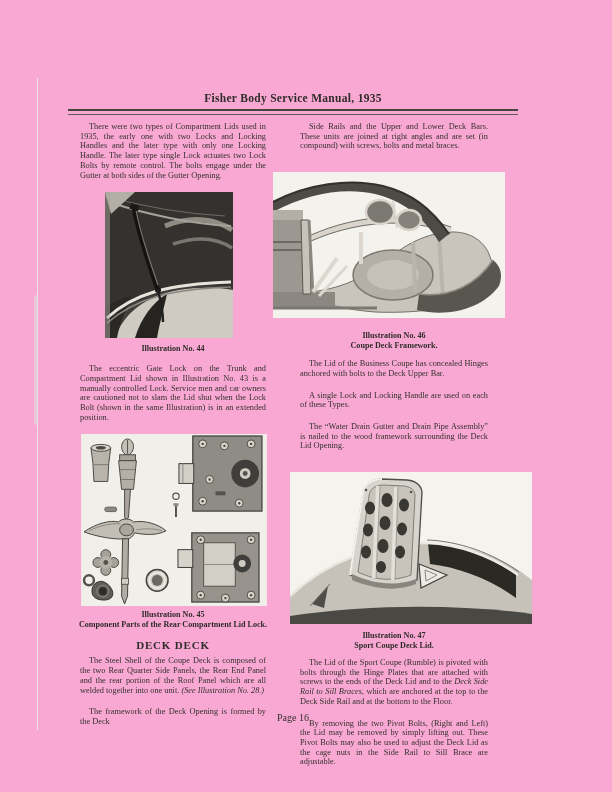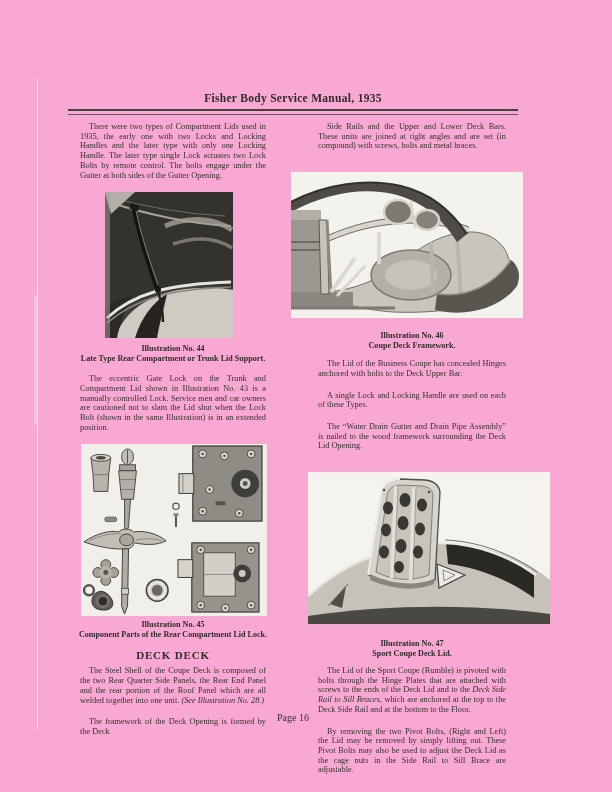--- a/index.html
+++ b/index.html
@@ -18,39 +18,39 @@
   .header-title{
     position:absolute;left:68px;top:92px;width:450px;
     text-align:center;font-size:11.5px;font-weight:bold;letter-spacing:.3px;color:#2e2c28;
   }
   .header-rule{
     position:absolute;left:68px;top:109px;width:450px;height:3px;
     border-top:2.5px solid #45433e;border-bottom:1.2px solid #5d5a54;
   }
   .col{position:absolute;top:120px;}
   .col-left{left:68px;width:210px;}
-  .col-right{left:306px;width:212px;}
+  .col-right{left:288px;width:212px;}
   .para{
     font-size:8.3px;line-height:9.7px;text-align:justify;text-indent:9px;
     margin:12px;color:#33312c;
   }
   .para.first{margin-top:2px;}
   .it{font-style:italic;}
   .fig{line-height:0;}
   .fig-44{margin:4px 0 0 37px;}
   .fig-45{margin:3px 0 0 12px;}
   .fig-46{margin:21px 0 0 -15px;}
   .fig-47{margin:21px 0 0 2px;}
   .caption{
     text-align:center;font-weight:bold;font-size:8.1px;line-height:10px;color:#2e2c28;
   }
   .cap-44{margin-top:6px;}
   .cap-45{margin-top:4px;}
   .cap-46{margin-top:13px;}
-  .cap-47{margin-top:15px;}
+  .cap-47{margin-top:7px;}
   .mt8{margin-top:8px;} .mt10{margin-top:10px;} .mt7{margin-top:7px;} .mt5{margin-top:5px;}
   .section-heading{
     text-align:center;font-weight:bold;font-size:11px;letter-spacing:.8px;
     margin-top:9px;color:#2e2c28;
   }
   .page-number{
     position:absolute;left:68px;top:712px;width:450px;text-align:center;
     font-size:10px;font-weight:normal;color:#33312c;
   }
   svg{display:block;}
@@ -87,21 +87,20 @@
         <path d="M29,16 C33,38 43,70 52,96" stroke="#141312" stroke-width="4.5" fill="none"></path>
         <path d="M31,18 C35,40 45,70 53,93" stroke="#7c7871" stroke-width="1.2" fill="none"></path>
         <rect x="25" y="12" width="9" height="6" fill="#1a1918" transform="rotate(18 29 15)"></rect>
         <circle cx="53" cy="98" r="3" fill="#151413"></circle>
         <path d="M53,98 C56,110 58,120 58,130" stroke="#23211f" stroke-width="2.5" fill="none"></path>
         <rect x="0" y="0" width="5" height="146" fill="#a9a59d" opacity="0.5"></rect>
       </svg>
     </div>
     <div class="caption cap-44">
       <div>Illustration No. 44</div>
-      <div>Late Type Rear Compartment or Trunk Lid Support.</div>
     </div>
 
     <p class="para mt10">The eccentric Gate Lock on the Trunk and Compartment Lid shown in Illustration No. 43 is a manually controlled Lock. Service men and car owners are cautioned not to slam the Lid shut when the Lock Bolt (shown in the same Illustration) is in an extended position.</p>
 
     <div class="fig fig-45">
       <svg width="188" height="172" viewBox="0 0 188 174">
         <rect width="188" height="174" fill="#f1efe9"></rect>
 
         <path d="M10,14 L30,14 L28,30 L27,48 L13,48 L12,30 Z" fill="#b8b4ac" stroke="#4e4b46" stroke-width="1"></path>
         <ellipse cx="20" cy="14" rx="10" ry="3.5" fill="#d6d2ca" stroke="#4e4b46" stroke-width="1"></ellipse>

